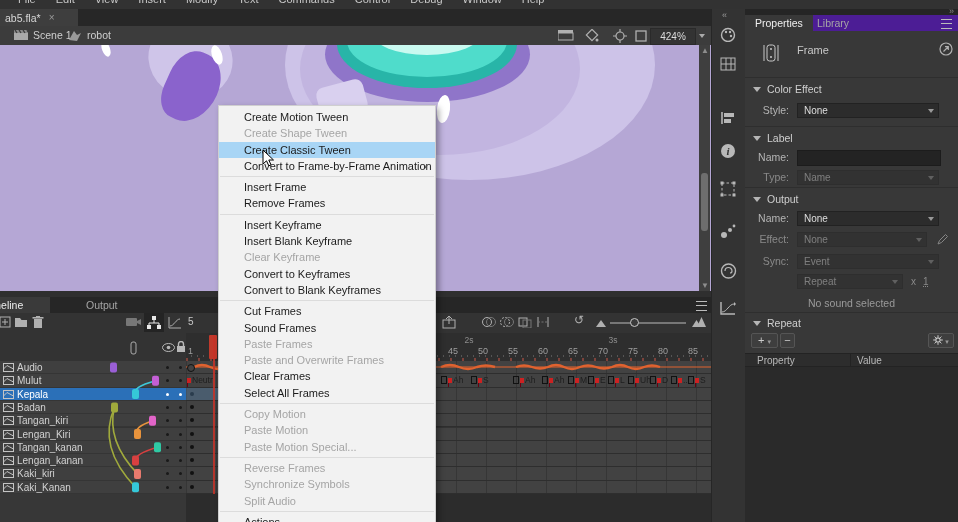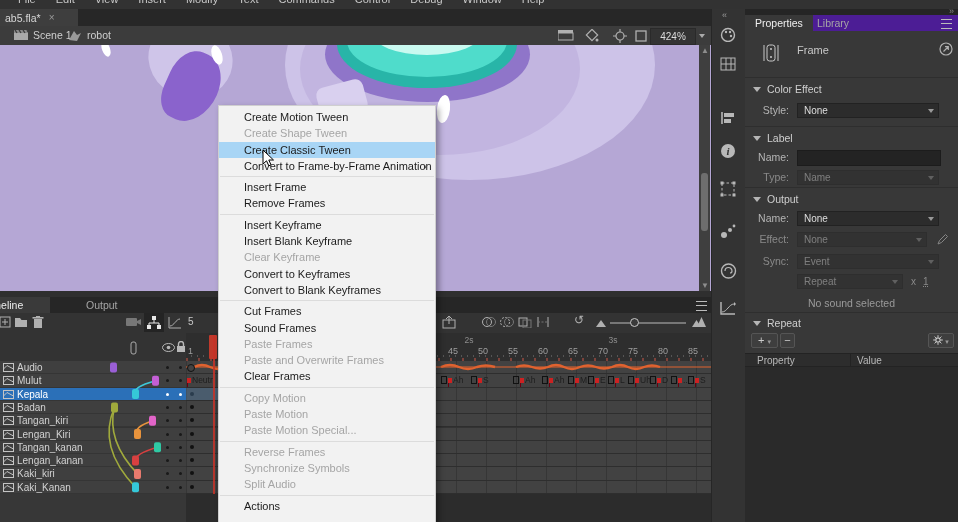--- a/index.html
+++ b/index.html
@@ -662,20 +662,21 @@
       <div class="mi">Insert Blank Keyframe</div>
       <div class="mi dis">Clear Keyframe</div>
       <div class="mi">Convert to Keyframes</div>
       <div class="mi">Convert to Blank Keyframes</div>
       <div class="msep"></div>
       <div class="mi">Cut Frames</div>
       <div class="mi">Sound Frames</div>
       <div class="mi dis">Paste Frames</div>
       <div class="mi dis">Paste and Overwrite Frames</div>
       <div class="mi">Clear Frames</div>
+      <div class="mi">Select All Frames</div>
       <div class="msep"></div>
       <div class="mi dis">Copy Motion</div>
       <div class="mi dis">Paste Motion</div>
       <div class="mi dis">Paste Motion Special...</div>
       <div class="msep"></div>
       <div class="mi dis">Reverse Frames</div>
       <div class="mi dis">Synchronize Symbols</div>
       <div class="mi dis">Split Audio</div>
       <div class="msep"></div>
       <div class="mi">Actions</div>

